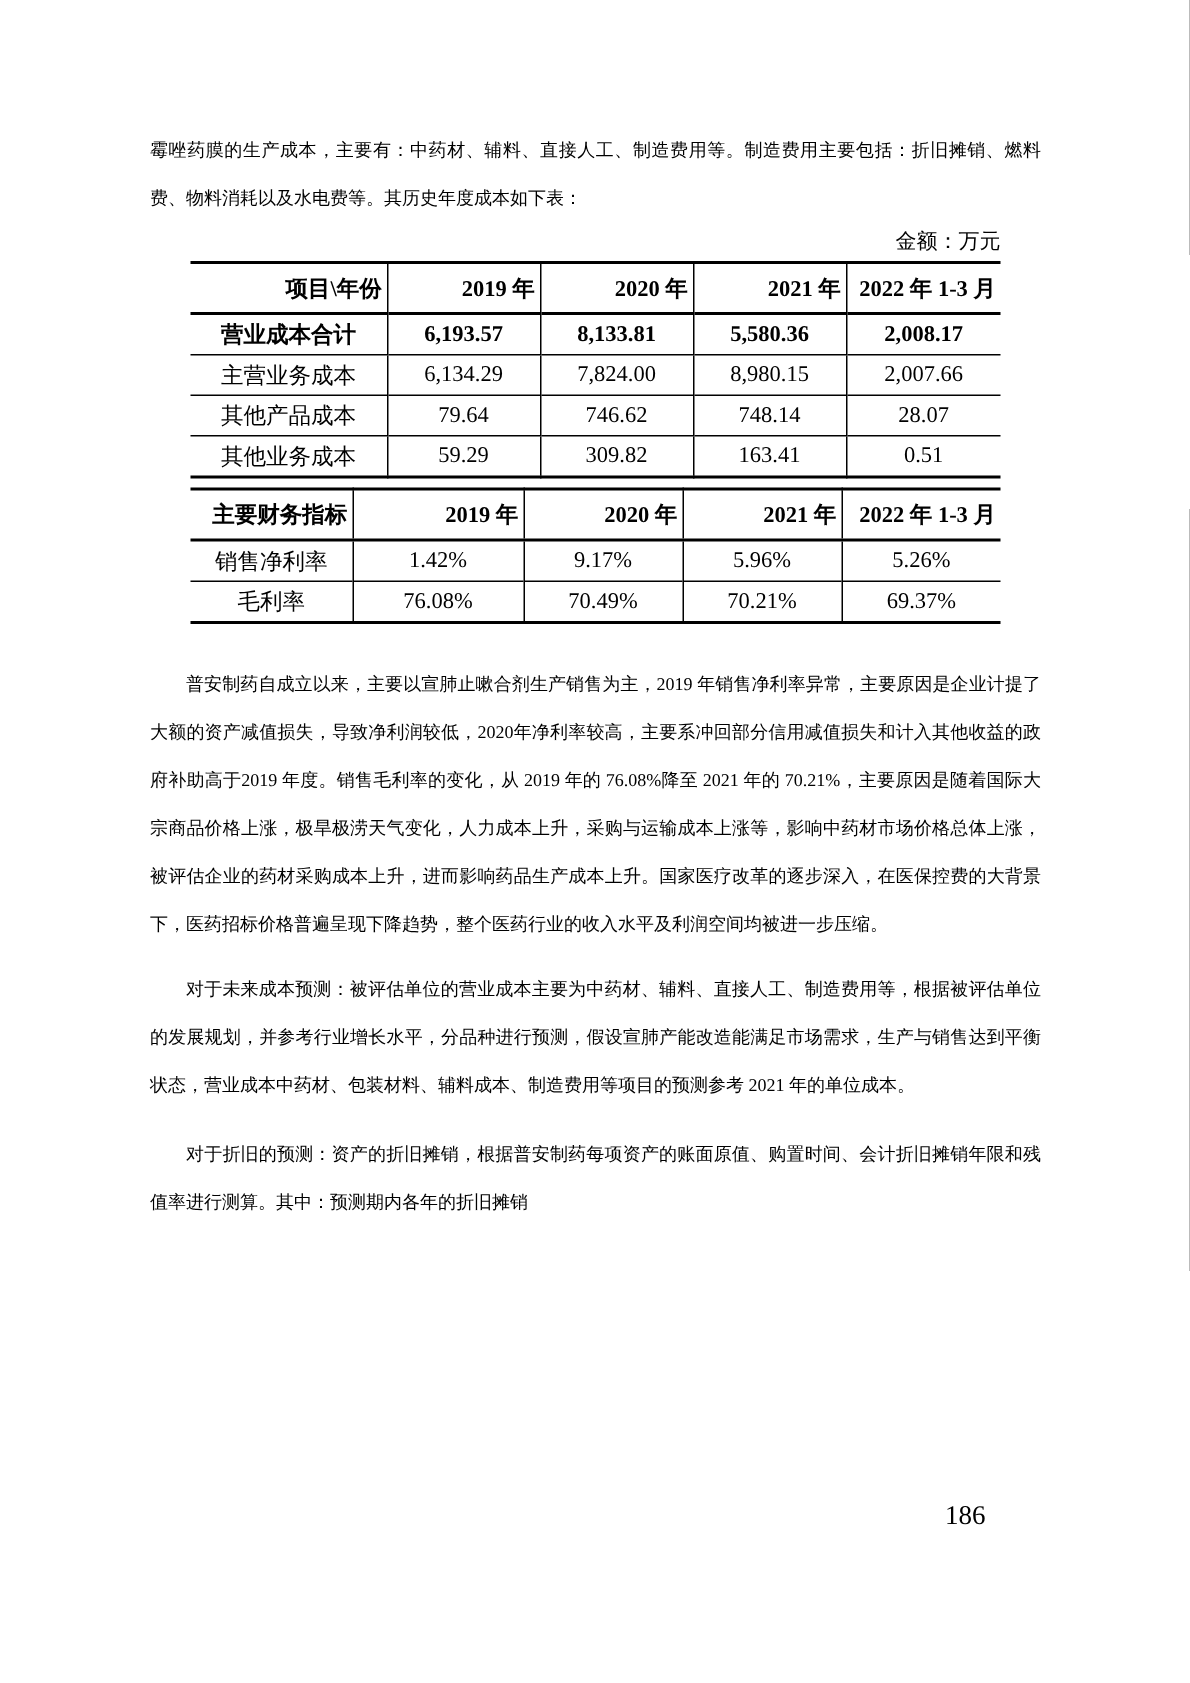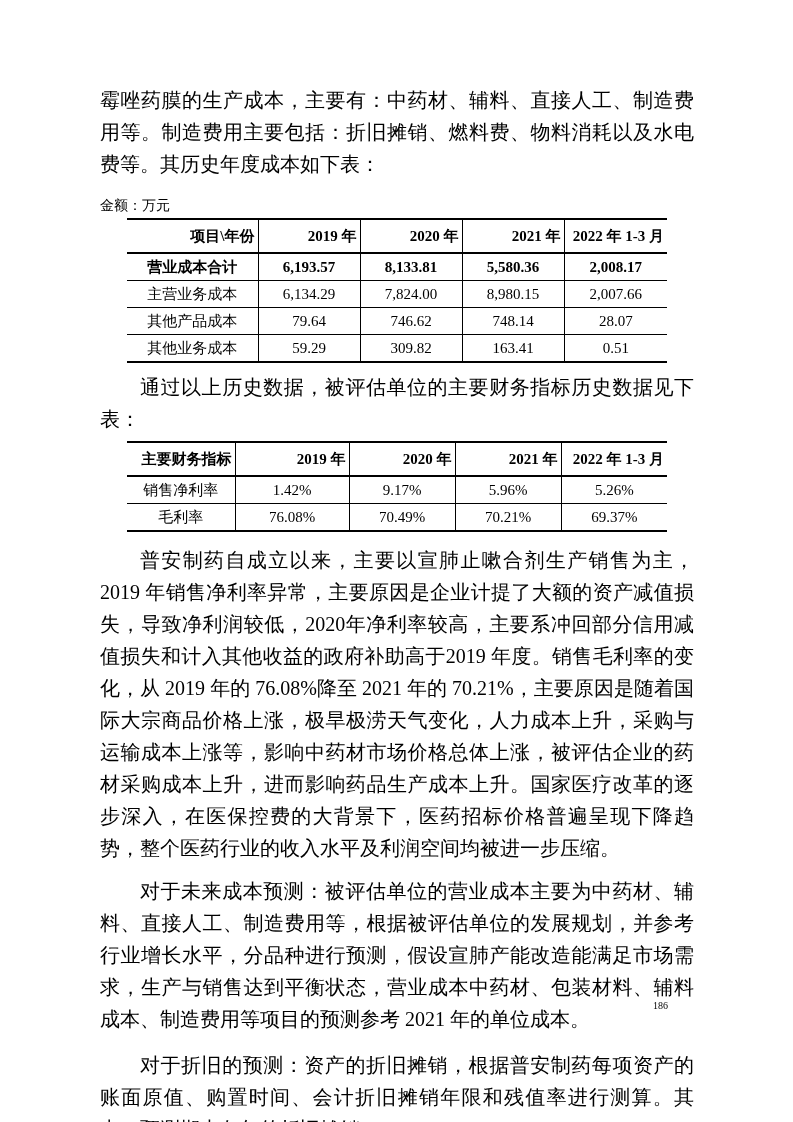--- a/index.html
+++ b/index.html
@@ -13,32 +13,33 @@
     color: #000000;
     overflow: hidden;
   }
   .content {
     position: absolute;
     left: 100px;
     top: 84px;
     width: 594px;
   }
   .para {
-    font-size: 20px;
+    font-size: 12px;
     line-height: 32px;
     text-align: justify;
     margin: 0;
   }
   .para.indent { text-indent: 2em; }
-  .para.spaced { margin-top: 12px; }
+  .para.spaced { margin-top: 24px; }
   .unit-note {
     font-size: 14px;
     line-height: 24px;
+    text-align: right;
     padding-right: 27px;
-    margin-top: 14px;
+    margin-top: 2px;
   }
   table.fin {
     border-collapse: collapse;
     table-layout: fixed;
     width: 540px;
     margin-left: 27px;
     border-top: 2.5px solid #000;
     border-bottom: 2.5px solid #000;
     font-size: 15px;
   }
@@ -55,23 +56,23 @@
     height: 32px;
     font-weight: bold;
     text-align: right;
   }
   table.fin td + td { border-left: 1px solid #000; }
   table.fin td.lbl { text-align: center; }
   table.fin td.val { text-align: center; }
   table.fin tr.bold td { font-weight: bold; }
   .page-number {
     position: absolute;
-    left: 653px;
+    left: 630px;
     top: 1000px;
-    font-size: 10px;
+    font-size: 18px;
   }
   .tbl-gap { height: 6px; }
 </style>
 </head>
 <body>
 
 <div class="page">
   <div class="content">
 
     <p class="para">霉唑药膜的生产成本，主要有：中药材、辅料、直接人工、制造费用等。制造费用主要包括：折旧摊销、燃料费、物料消耗以及水电费等。其历史年度成本如下表：</p>
@@ -118,21 +119,20 @@
       <tr>
         <td class="lbl">其他业务成本</td>
         <td class="val">59.29</td>
         <td class="val">309.82</td>
         <td class="val">163.41</td>
         <td class="val">0.51</td>
       </tr>
     </tbody>
       </table>
 
-    <p class="para indent" style="margin-top:8px">通过以上历史数据，被评估单位的主要财务指标历史数据见下表：</p>
 
     <div class="tbl-gap"></div>
 
     <table class="fin">
       <colgroup>
         <col style="width:108px">
           <col style="width:114px">
           <col style="width:106px">
           <col style="width:106px">
           <col style="width:106px">

